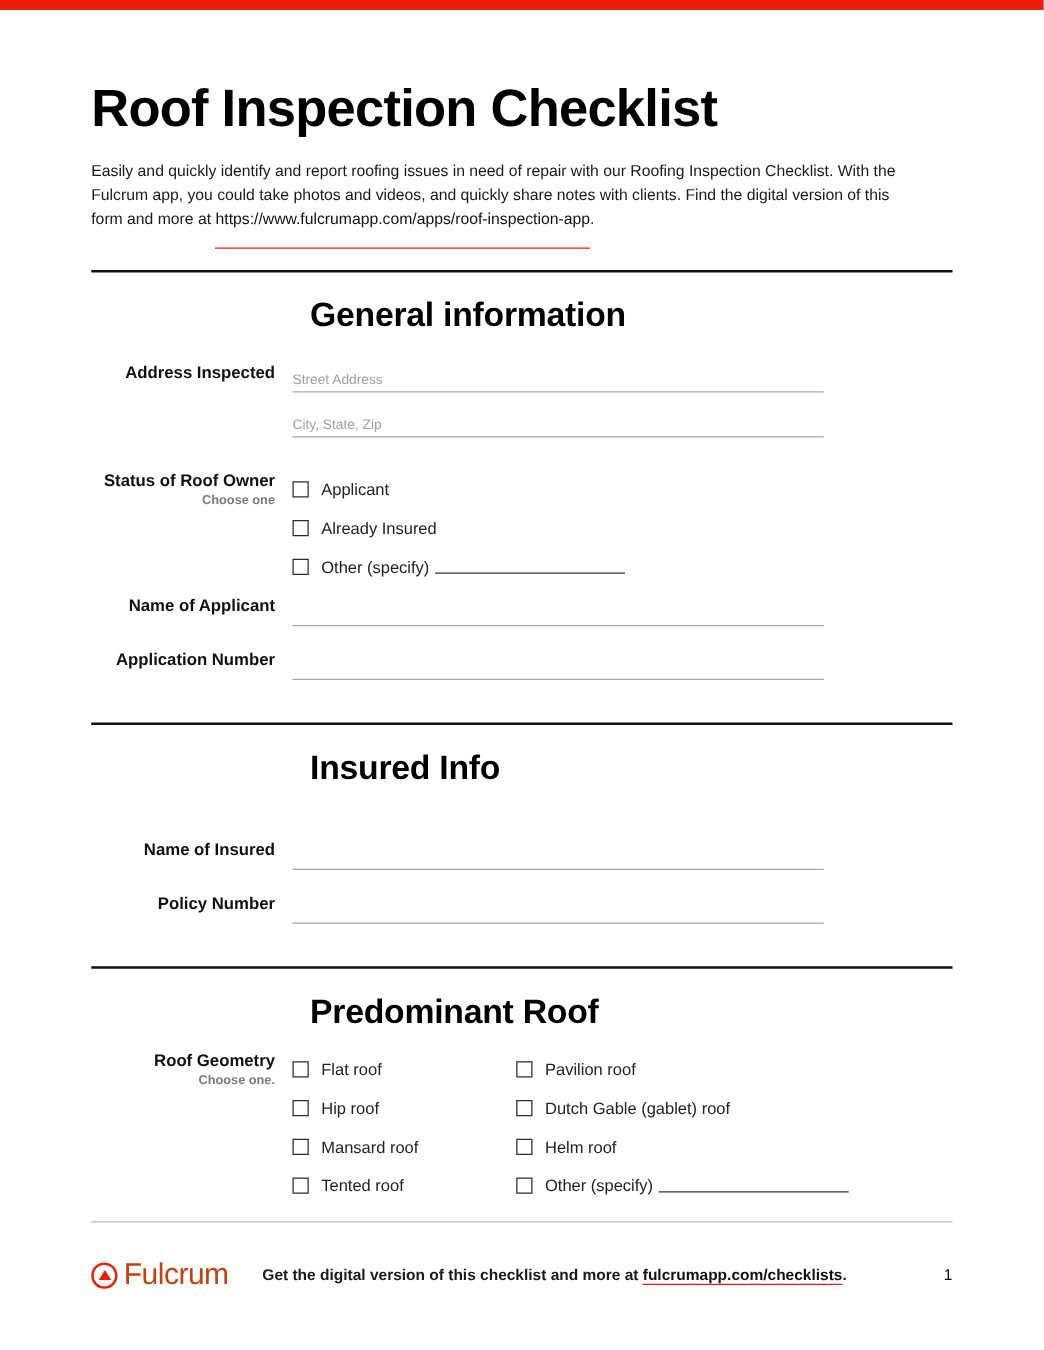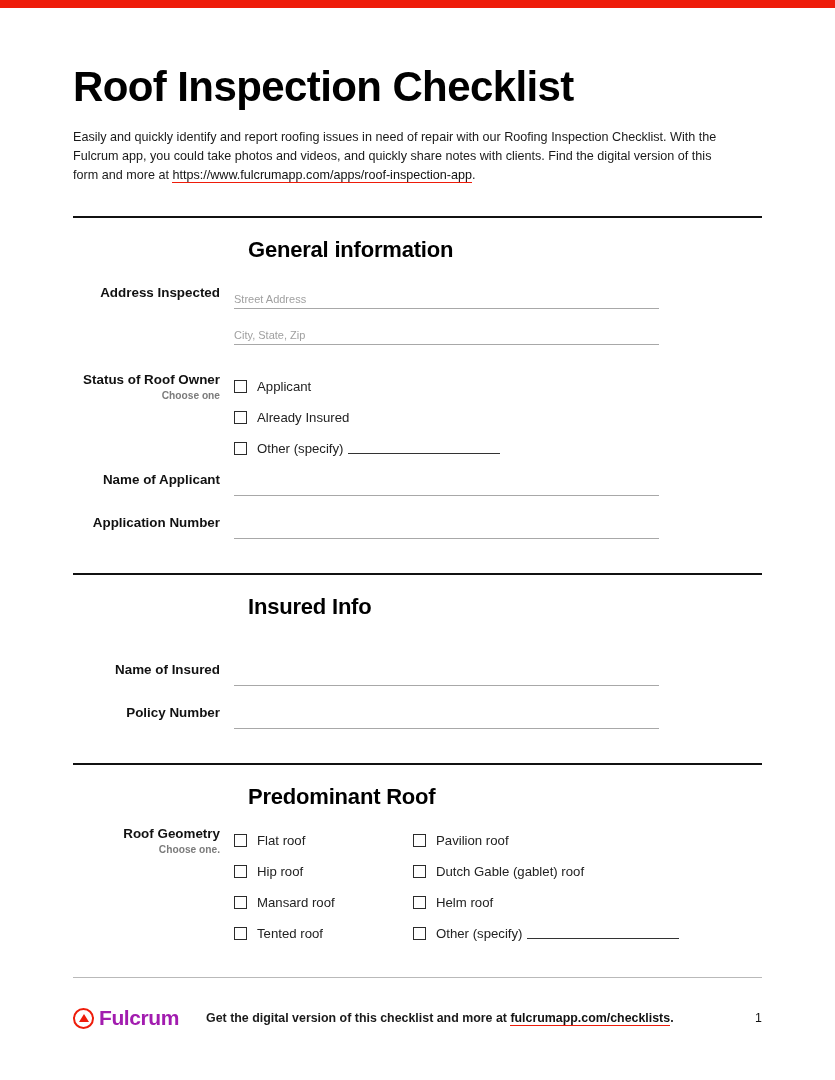--- a/index.html
+++ b/index.html
@@ -53,35 +53,35 @@
     font-size: 12.6px;
     line-height: 19px;
     color: #1a1a1a;
     max-width: 660px;
   }
 
   .intro-link {
     color: #111111;
     text-decoration: none;
     border-bottom: 1.6px solid #ee1c0a;
-    padding-bottom: 0px;
+    padding-bottom: 16px;
   }
 
   
   .section-rule {
     height: 2px;
     background: #111111;
     width: 689px;
   }
 
   .section { padding-top: 0; }
 
   .section-head {
     margin-left: 175px;
-    font-size: 22px;
+    font-size: 27px;
     font-weight: 700;
     color: #000000;
     letter-spacing: -0.2px;
   }
 
   
   .row {
     display: flex;
     align-items: flex-start;
   }
@@ -194,23 +194,23 @@
   }
 
   .logo-tri {
     width: 0; height: 0;
     border-left: 5px solid transparent;
     border-right: 5px solid transparent;
     border-bottom: 8px solid #ee1c0a;
   }
 
   .logo-word {
-    font-size: 21px;
-    font-weight: 700;
-    color: #a21caf;
+    font-size: 24px;
+    font-weight: 400;
+    color: #c2410c;
     letter-spacing: -0.4px;
   }
 
   .footer-text {
     margin-left: 27px;
     font-size: 12.4px;
     color: #1a1a1a;
     flex: 1 1 auto;
     font-weight: bold;
   }

